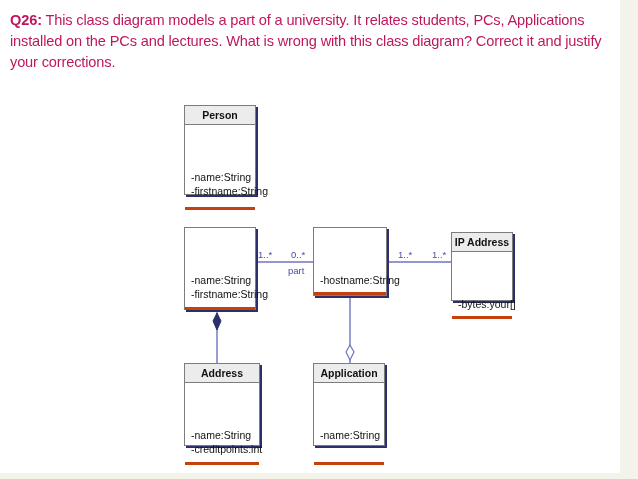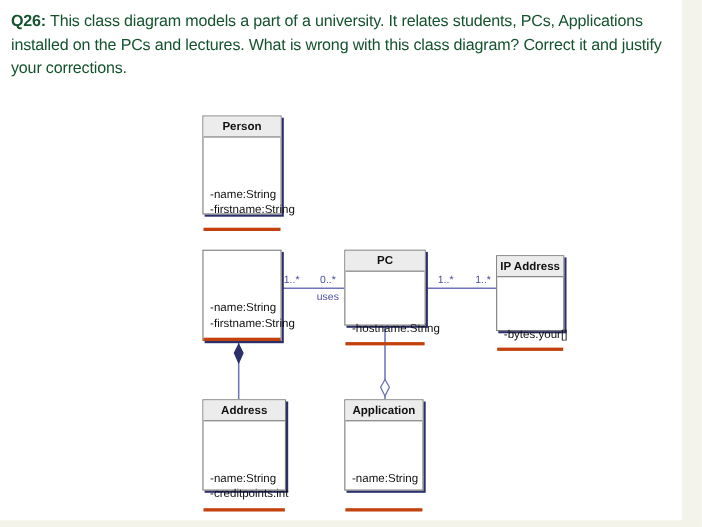--- a/index.html
+++ b/index.html
@@ -38,21 +38,21 @@
   }
 
   
   #question {
     position: absolute;
     left: 10px;
     top: 10px;
     width: 600px;
     font-size: 14.6px;
     line-height: 21px;
-    color: #14532d;
+    color: #be185d;
     letter-spacing: -0.15px;
   }
   #question .qlabel {
     font-weight: bold;
   }
 
   
   #diagram {
     position: absolute;
     left: 0;
@@ -148,21 +148,20 @@
 
     <div class="uml-class" style="left:184px; top:227px; width:72px; height:83px;">
       <div class="uml-attrs" style="height:42px;">
         <div class="uml-attr">-name:String</div>
         <div class="uml-attr">-firstname:String</div>
       </div>
       <div class="uml-ops"></div>
     </div>
 
     <div class="uml-class" style="left:313px; top:227px; width:74px; height:69px;">
-      <div class="uml-name">PC</div>
       <div class="uml-attrs" style="height:27px;">
         <div class="uml-attr">-hostname:String</div>
       </div>
       <div class="uml-ops"></div>
     </div>
 
     <div class="uml-class" style="left:451px; top:232px; width:62px; height:69px;">
       <div class="uml-name">IP Address</div>
       <div class="uml-attrs" style="height:27px;">
         <div class="uml-attr">-bytes:your[]</div>
@@ -182,19 +181,19 @@
     <div class="uml-class" style="left:313px; top:363px; width:72px; height:83px;">
       <div class="uml-name">Application</div>
       <div class="uml-attrs" style="height:42px;">
         <div class="uml-attr">-name:String</div>
       </div>
       <div class="uml-ops"></div>
     </div>
 
     <div class="edge-label" style="left:258px; top:249px;">1..*</div>
     <div class="edge-label" style="left:291px; top:249px;">0..*</div>
-    <div class="edge-label" style="left:288px; top:265px;">uses</div>
+    <div class="edge-label" style="left:288px; top:265px;">part</div>
 
     <div class="edge-label" style="left:398px; top:249px;">1..*</div>
     <div class="edge-label" style="left:432px; top:249px;">1..*</div>
 
   </div>
 </div>
 
 </body></html>

